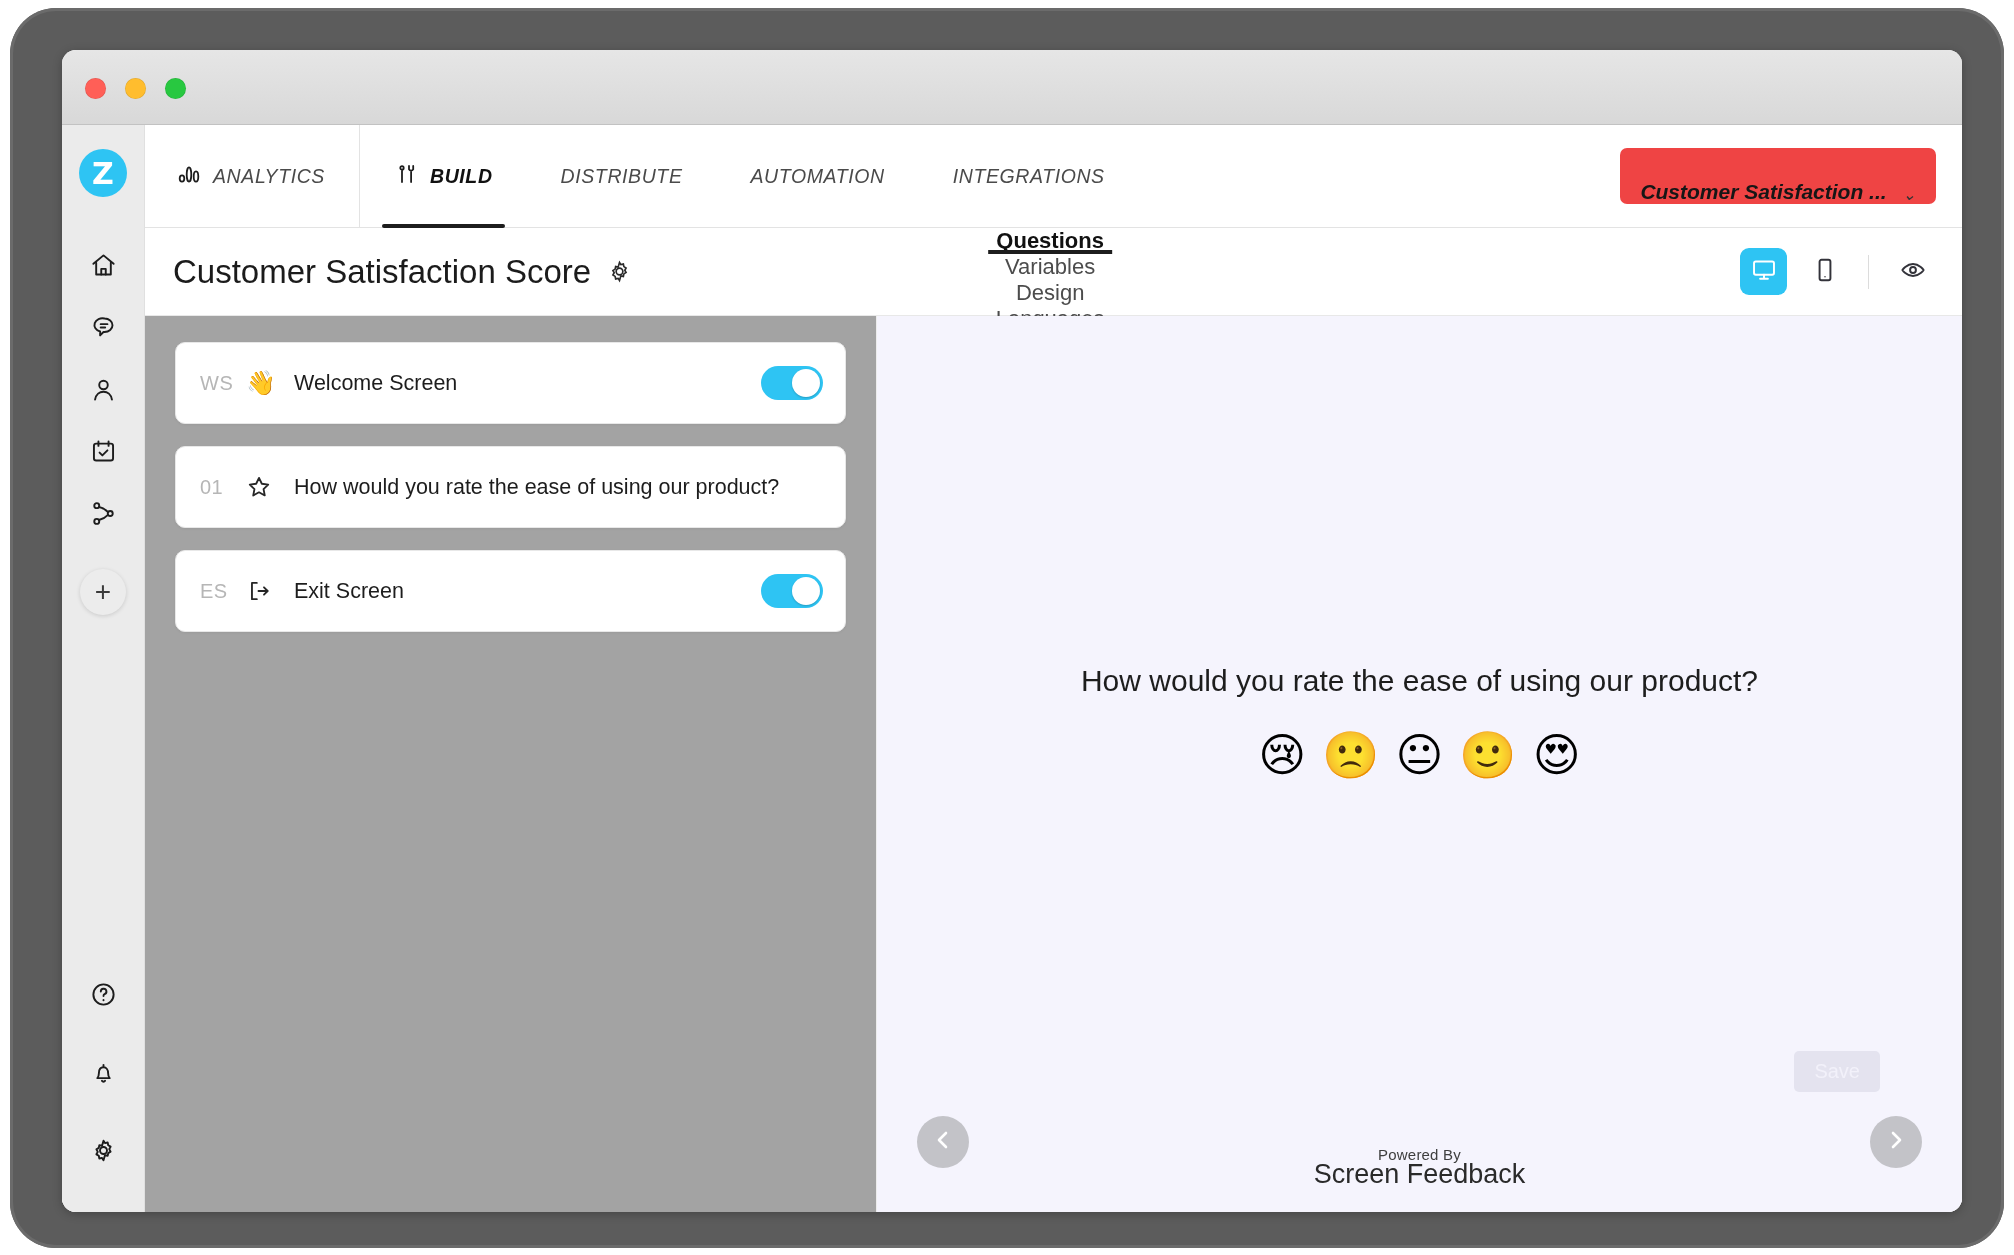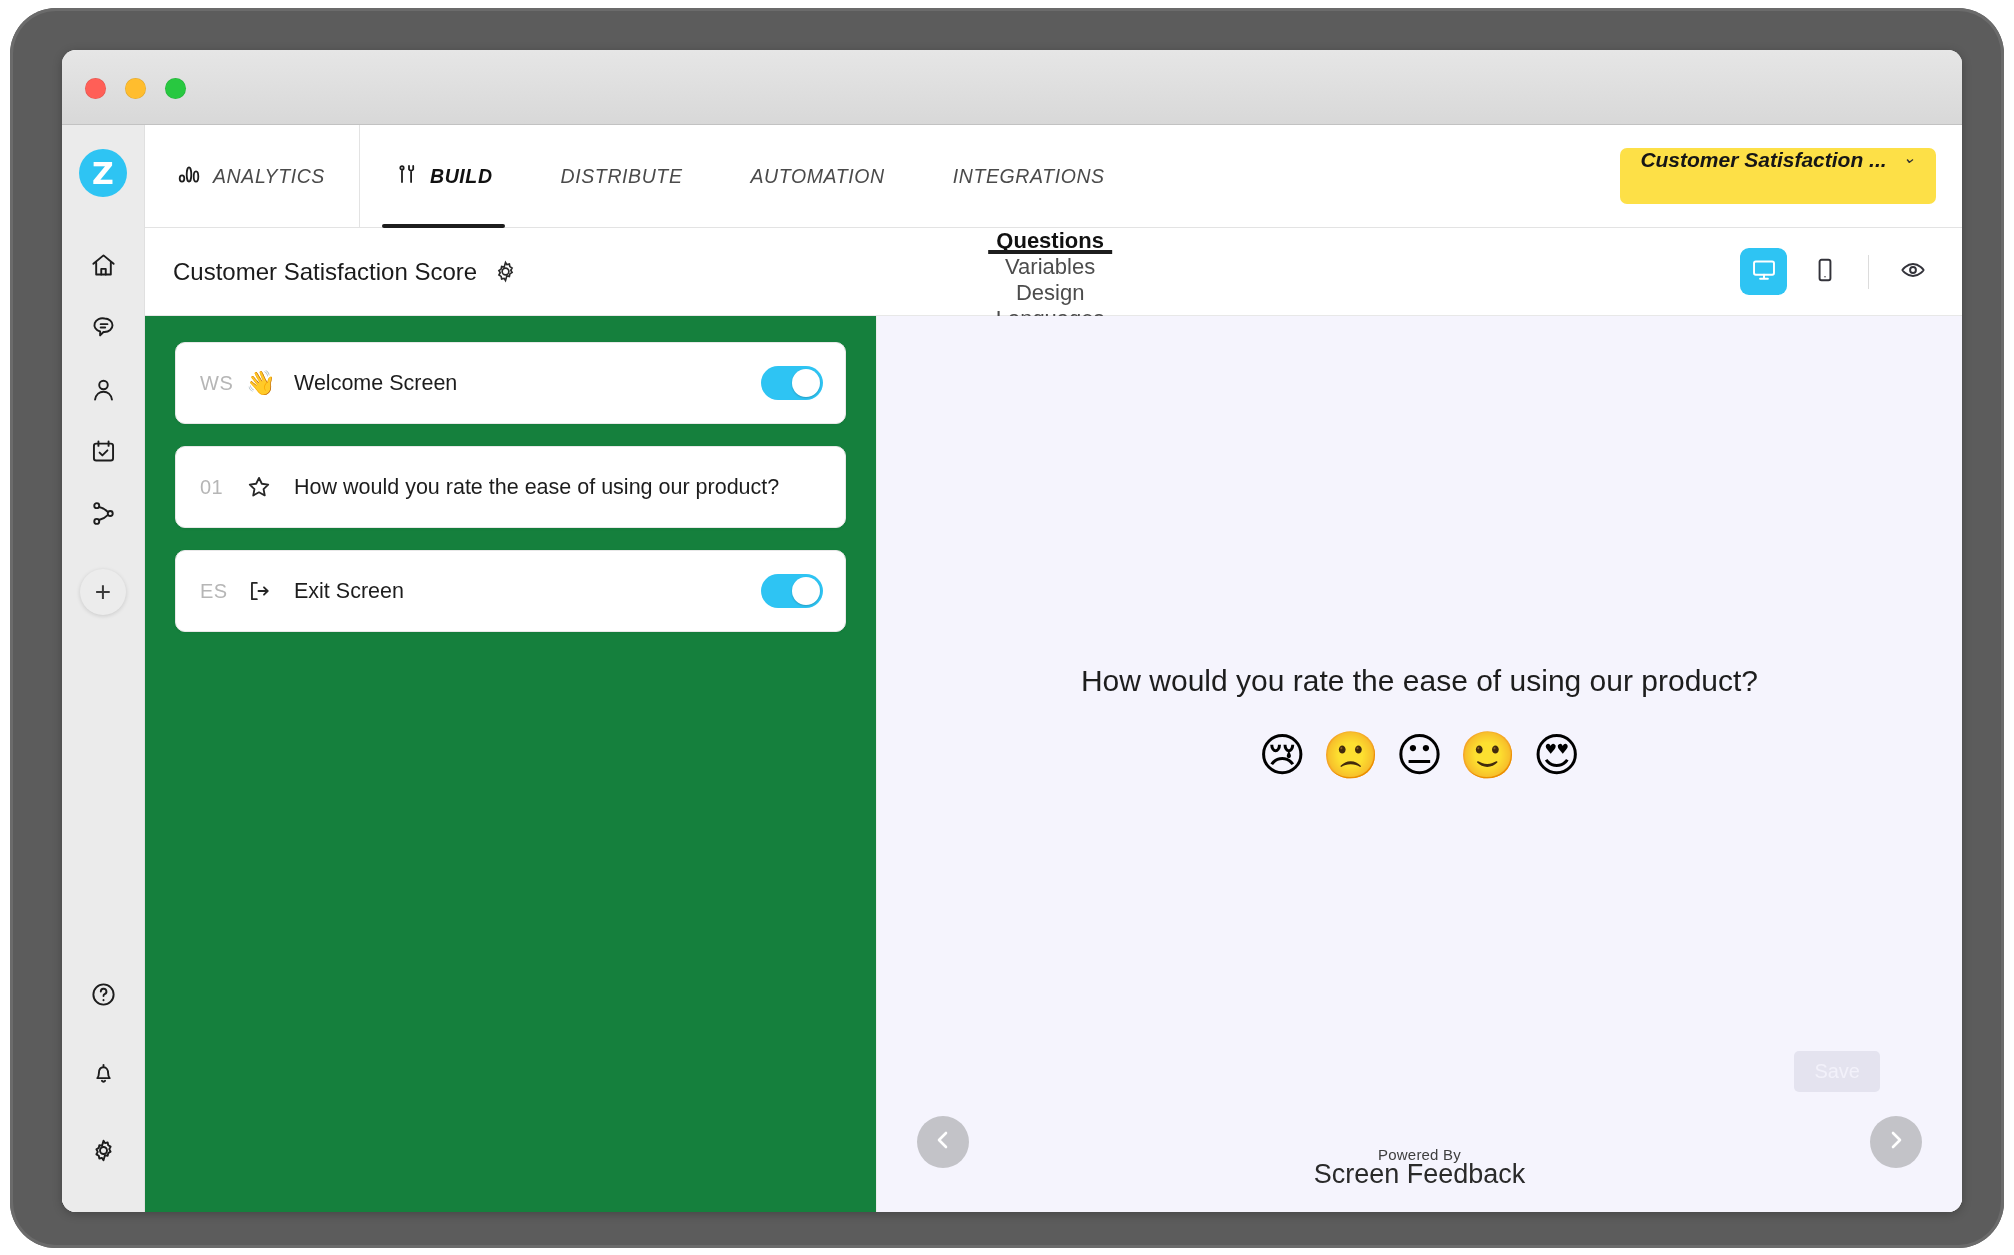--- a/index.html
+++ b/index.html
@@ -122,41 +122,41 @@
   .nav-item.first { border-right: 1px solid #e3e3e3; padding-left: 10px; }
   .nav-item.active { color: #111; font-weight: bold; }
   .nav-item.active::after {
     content: ""; position: absolute; left: 22px; right: 22px; bottom: -1px;
     height: 4px; background: #1d1d1d; border-radius: 2px;
   }
   .nav-item svg { width: 24px; height: 24px; stroke: #1d1d1d; fill: none; stroke-width: 1.8;
                   stroke-linecap: round; stroke-linejoin: round; }
   .survey-select {
     margin-left: auto; align-self: center;
-    background: #fde047; border-radius: 7px;
+    background: #ef4444; border-radius: 7px;
     height: 56px; min-width: 296px;
-    display: flex; align-items: flex-start; justify-content: space-between;
+    display: flex; align-items: flex-end; justify-content: space-between;
     padding: 0 20px; gap: 16px;
     font-size: 21px; font-weight: bold; color: #161616;
     cursor: pointer;
   }
   .caret { font-size: 16px; color: #333; font-weight: normal; }
 
   
   .subbar {
     height: 88px;
     border-bottom: 1px solid #e8e8e8;
     display: flex; align-items: center;
     padding-left: 28px; padding-right: 26px;
     background: #fff;
     position: relative;
   }
   .survey-title {
     display: flex; gap: 16px;
-    font-size: 24px; color: #1b1b1b;
+    font-size: 33px; color: #1b1b1b;
   }
   .gear-btn { cursor: pointer; display: flex; align-items: center; }
   .gear-btn svg { width: 25px; height: 25px; stroke: #2a2a2a; fill: none; stroke-width: 1.6; }
   .tabs {
     position: absolute; left: 50%; transform: translateX(-52%);
     display: flex; gap: 0; height: 100%; align-items: center; flex-direction: column;
   }
   .tab {
     padding: 0 30px; height: 100%;
     display: flex; align-items: center;
@@ -177,21 +177,21 @@
   .vt svg { width: 26px; height: 26px; stroke: #33333a; fill: none; stroke-width: 1.8;
             stroke-linecap: round; stroke-linejoin: round; }
   .vt-div { width: 1px; height: 34px; background: #dcdcdc; margin: 0 6px; }
 
   
   .content { flex: 1; display: flex; min-height: 0; }
 
   
   .qpanel {
     width: 732px; flex: 0 0 732px;
-    background: #15803d;
+    background: #a3a3a3;
     padding: 26px 30px 12px 30px;
     border-right: 1px solid #ececec;
     overflow: hidden;
   }
   .qcard {
     height: 82px; background: #fff;
     border: 1px solid #e8e8e8; border-radius: 10px;
     box-shadow: 0 1px 3px rgba(0,0,0,.05);
     display: flex; align-items: center;
     padding: 0 22px 0 24px;

